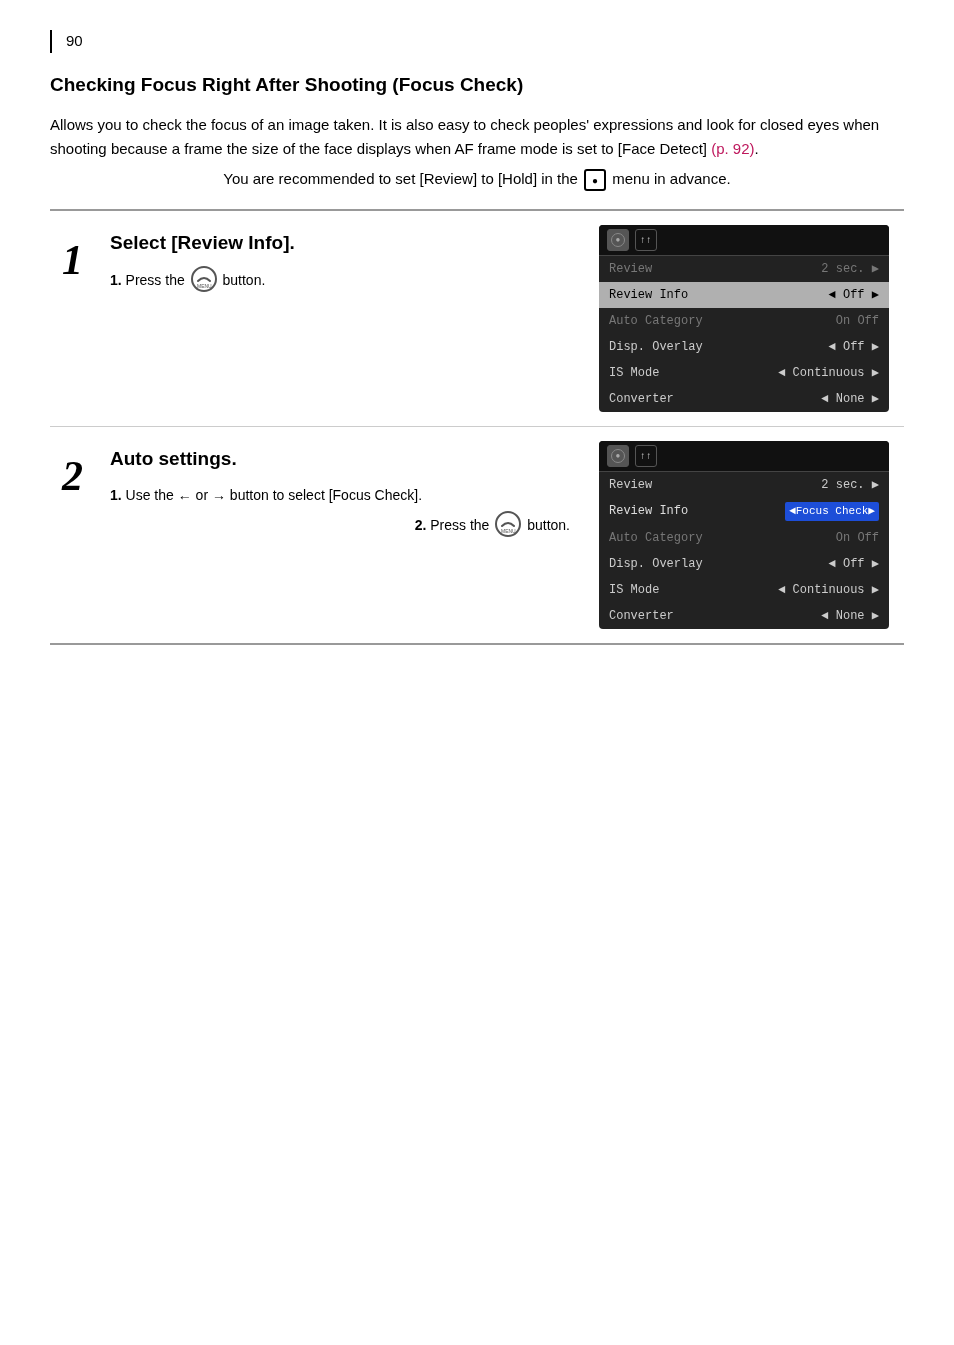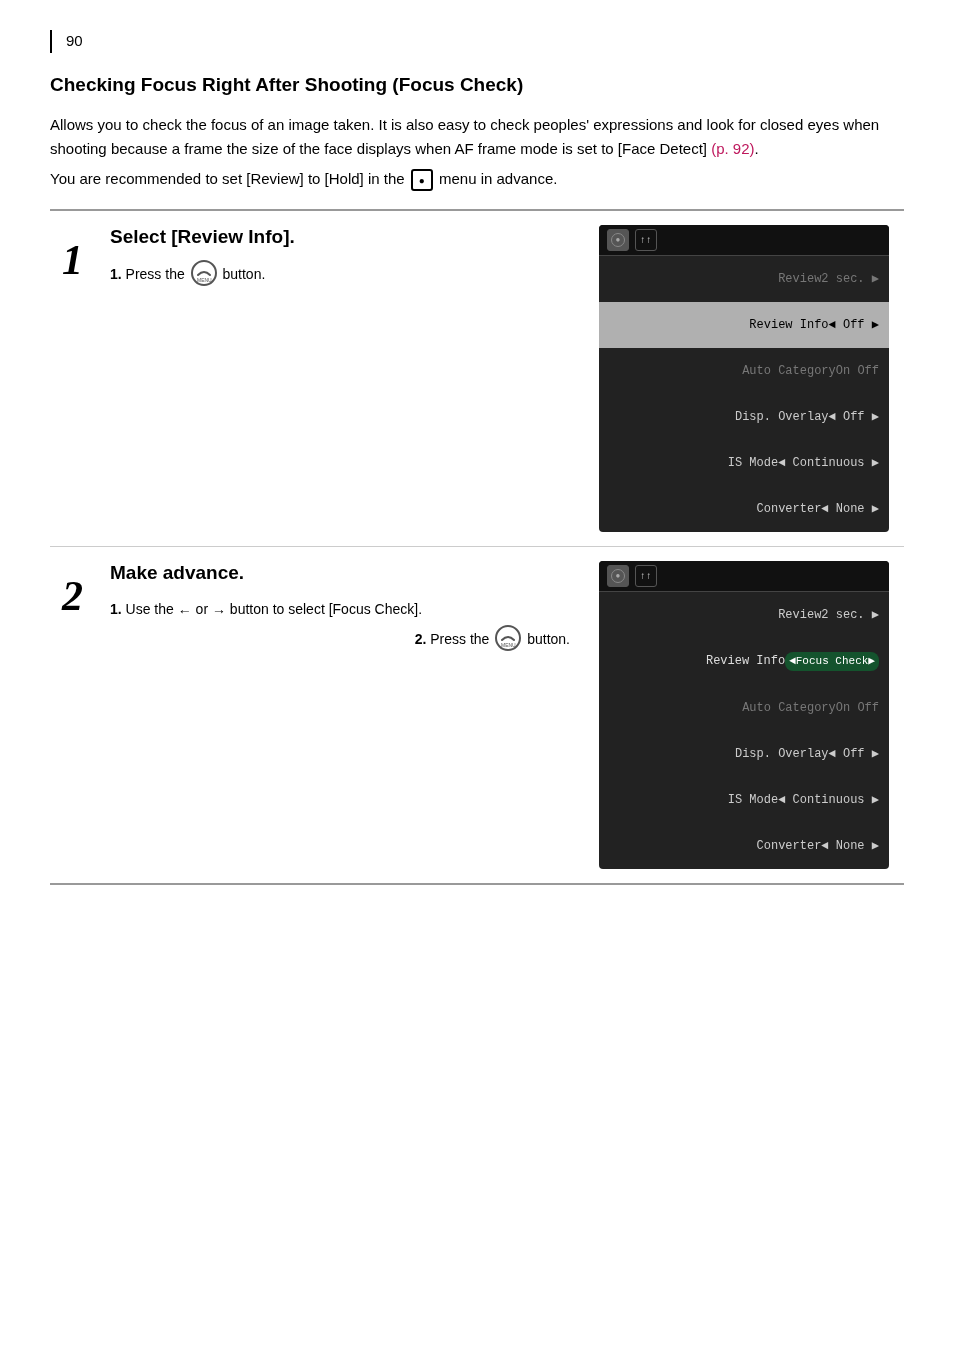--- a/index.html
+++ b/index.html
@@ -81,21 +81,21 @@
       padding: 18px 10px 18px 12px;
       font-size: 42px;
       font-weight: bold;
       font-style: italic;
       color: #000;
       font-family: Georgia, serif;
     }
 
     .step-content-col {
       flex: 1;
-      padding: 12px 14px 18px 0;
+      padding: 18px 14px 18px 0;
     }
 
     .step-image-col {
       width: 320px;
       min-width: 320px;
       padding: 14px 12px;
       display: flex;
       align-items: center;
       justify-content: center;
     }
@@ -156,22 +156,22 @@
       border: 1px solid #888;
       display: flex;
       align-items: center;
       justify-content: center;
       font-size: 8px;
       color: #aaa;
     }
 
     .cam-menu-row {
       display: flex;
-      justify-content: flex-end;
-      padding: 14px 10px;
+      justify-content: space-between;
+      padding: 4px 10px;
       font-size: 12px;
       color: #ccc;
       align-items: center;
     }
     .cam-menu-row.dimmed {
       color: #777;
     }
 
     .cam-menu-val {
       display: flex;
@@ -188,21 +188,21 @@
 <div class="page-number">90</div>
 
 
 <div class="section-title">Checking Focus Right After Shooting (Focus Check)</div>
 
 
 <p class="intro-text">
   Allows you to check the focus of an image taken. It is also easy to check peoples' expressions and look for closed eyes when shooting because a frame the size of the face displays when AF frame mode is set to [Face Detect]
   <span class="link-text">(p. 92)</span>.
 </p>
-<p class="intro-text" style="">
+<p class="intro-text" style="text-align:center;">
   You are recommended to set [Review] to [Hold] in the
   <span class="menu-icon-inline"></span>
   menu in advance.
 </p>
 
 
 <div class="steps-table">
 
   <div class="step-row">
     <div class="step-number-col">
@@ -258,21 +258,21 @@
         </div>
       </div>
     </div>
   </div>
 
   <div class="step-row">
     <div class="step-number-col">
       <em>2</em>
     </div>
     <div class="step-content-col">
-      <div class="step-heading">Make advance.</div>
+      <div class="step-heading">Auto settings.</div>
       <div class="step-sub">
         <p>
           <strong>1.</strong> Use the ← <span>or</span> → button to select [Focus Check].
         </p>
         <p style="margin-top:6px;text-align:right;">
           <strong>2.</strong> Press the
           <span style="display:inline-block;width:26px;height:26px;border:2px solid #555;border-radius:50%;vertical-align:middle;position:relative;top:-2px;margin:0 2px;">
             <svg width="22" height="22" viewBox="0 0 22 22" style="display:block;margin:auto;">
               <path d="M5 13 Q11 7 17 13" stroke="#555" stroke-width="2" fill="none" stroke-linecap="round"></path>
               <text x="4" y="20" font-size="5" fill="#555">MENU</text>
@@ -291,21 +291,21 @@
           </div>
           <div class="cam-tab" style="font-size:10px;">↑↑</div>
         </div>
         <div class="cam-menu-row">
           <span>Review</span>
           <span class="cam-menu-val">2 sec. ▶</span>
         </div>
         <div class="cam-menu-row" style="background:#222;color:#ddd;">
           <span>Review Info</span>
           <span class="cam-menu-val">
-            <span style="background:#14532d;color:#fff;padding:1px 4px;border-radius:8px;font-size:11px;">◄Focus Check▶</span>
+            <span style="background:#1d4ed8;color:#fff;padding:1px 4px;border-radius:2px;font-size:11px;">◄Focus Check▶</span>
           </span>
         </div>
         <div class="cam-menu-row dimmed">
           <span>Auto Category</span>
           <span class="cam-menu-val">On Off</span>
         </div>
         <div class="cam-menu-row">
           <span>Disp. Overlay</span>
           <span class="cam-menu-val">◄ Off ▶</span>
         </div>

